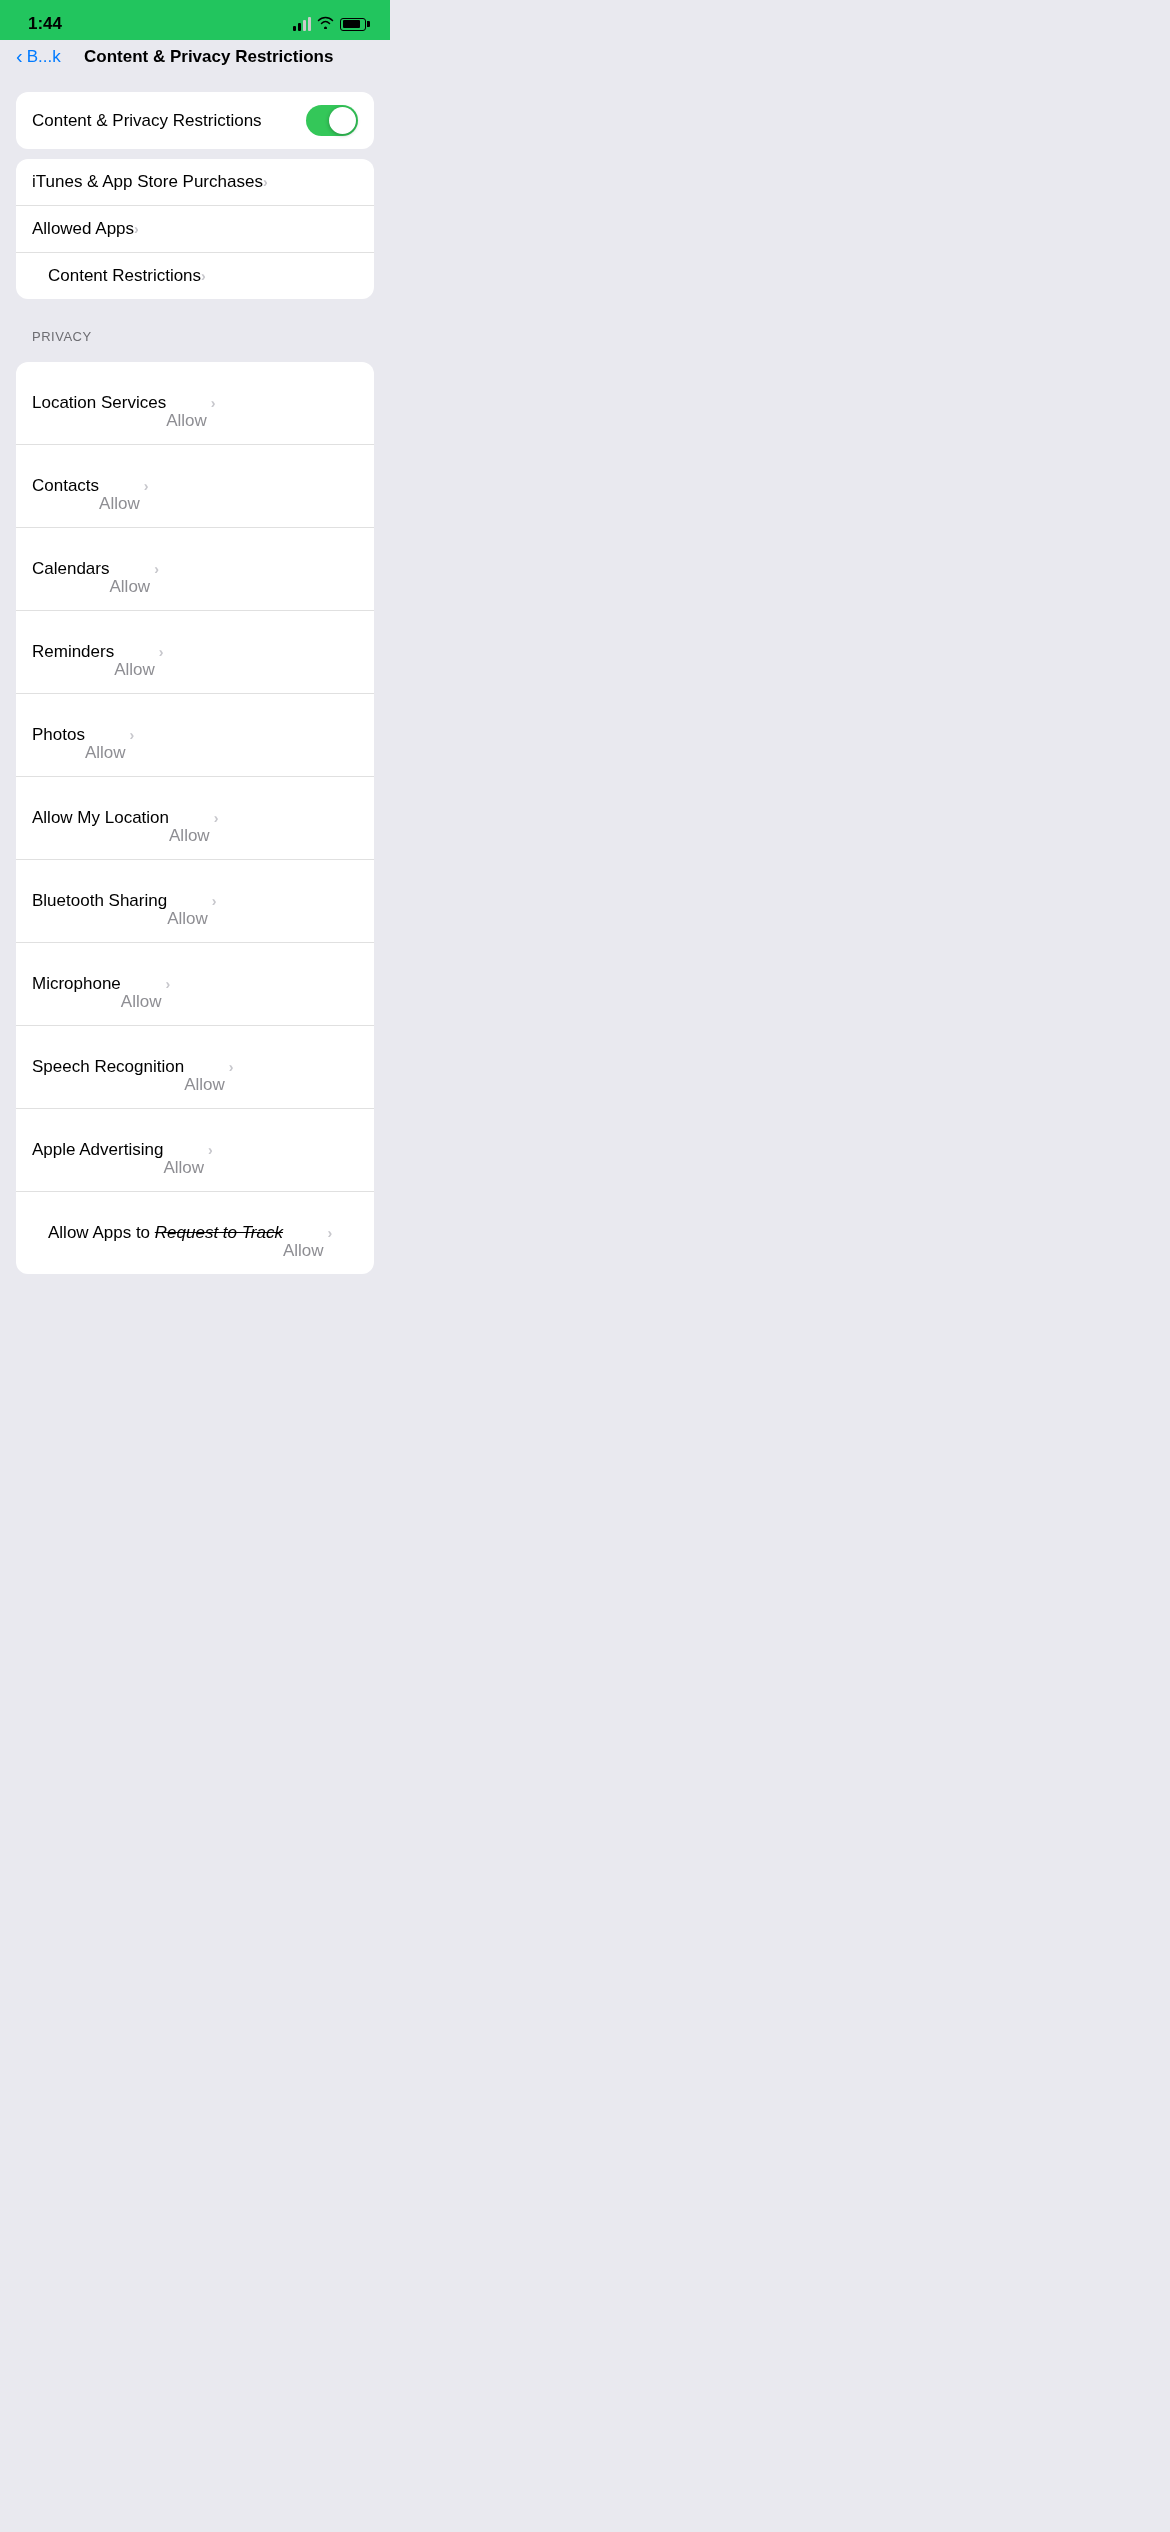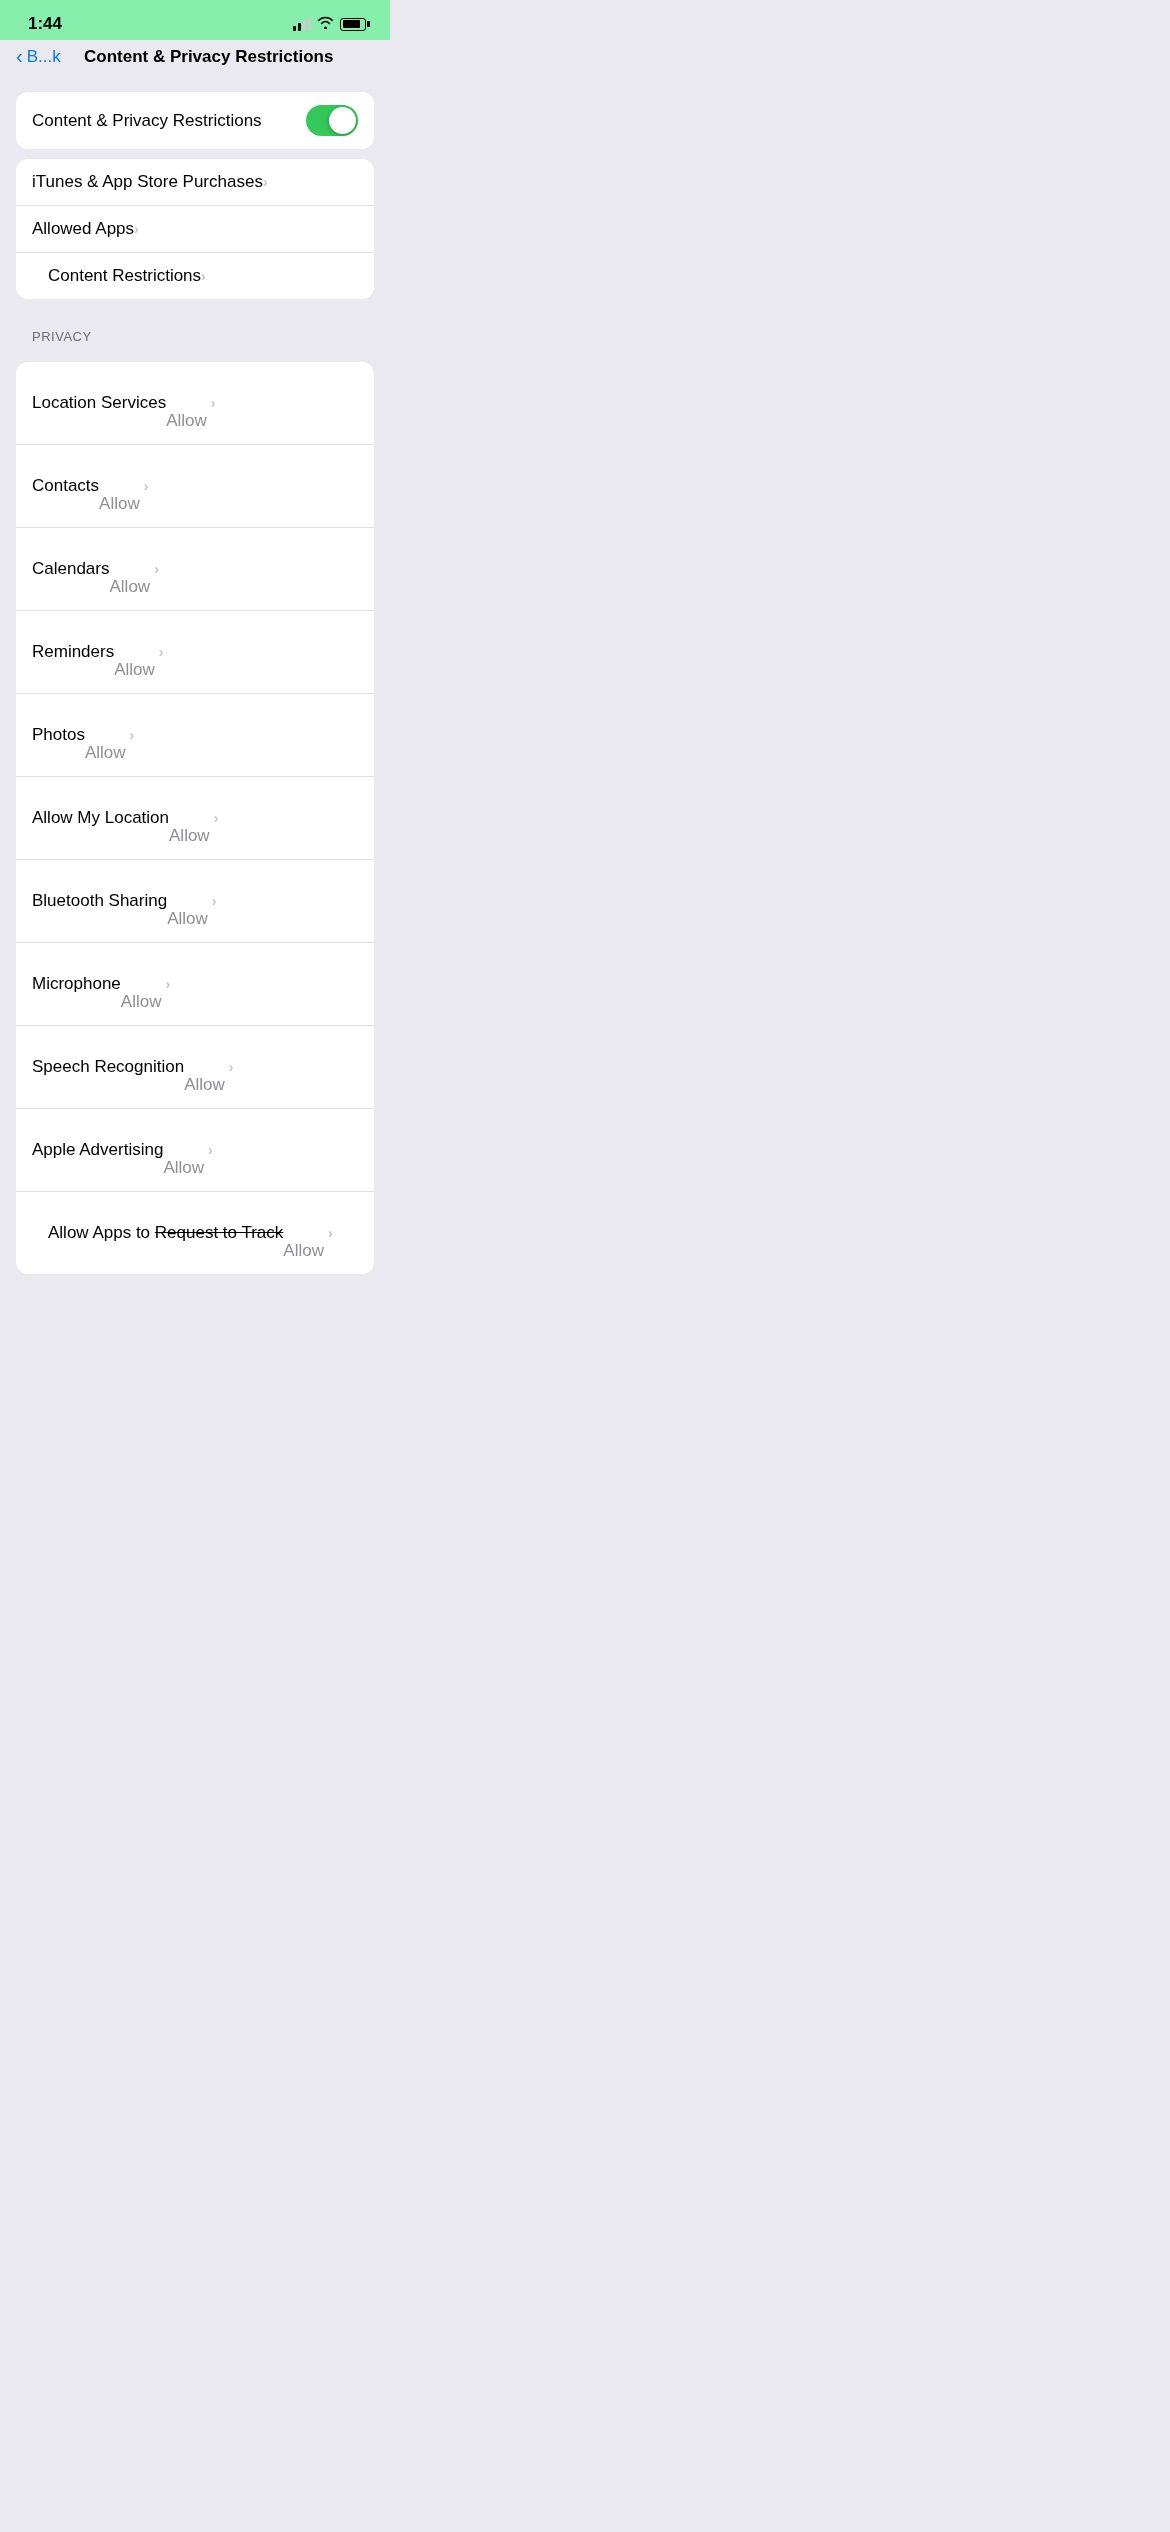--- a/index.html
+++ b/index.html
@@ -12,21 +12,21 @@
       min-height: 844px;
       overflow-x: hidden;
     }
 
     
     .status-bar {
       display: flex;
       justify-content: space-between;
       align-items: center;
       padding: 14px 24px 6px 28px;
-      background: #86efac;
+      background: #22c55e;
     }
     .status-time {
       font-size: 17px;
       font-weight: 600;
       color: #000;
     }
     .status-icons {
       display: flex;
       align-items: center;
       gap: 6px;
@@ -187,20 +187,21 @@
       font-size: 13px;
       font-weight: 400;
       color: #6d6d72;
       letter-spacing: 0.5px;
       text-transform: uppercase;
     }
 
     
     .strikethrough {
       text-decoration: line-through;
+      font-style: italic;
     }
   </style>
 </head>
 <body>
 
 <div class="status-bar">
   <span class="status-time">1:44</span>
   <div class="status-icons">
     <div class="signal-bars">
       <div class="signal-bar" style="height:5px;"></div>

